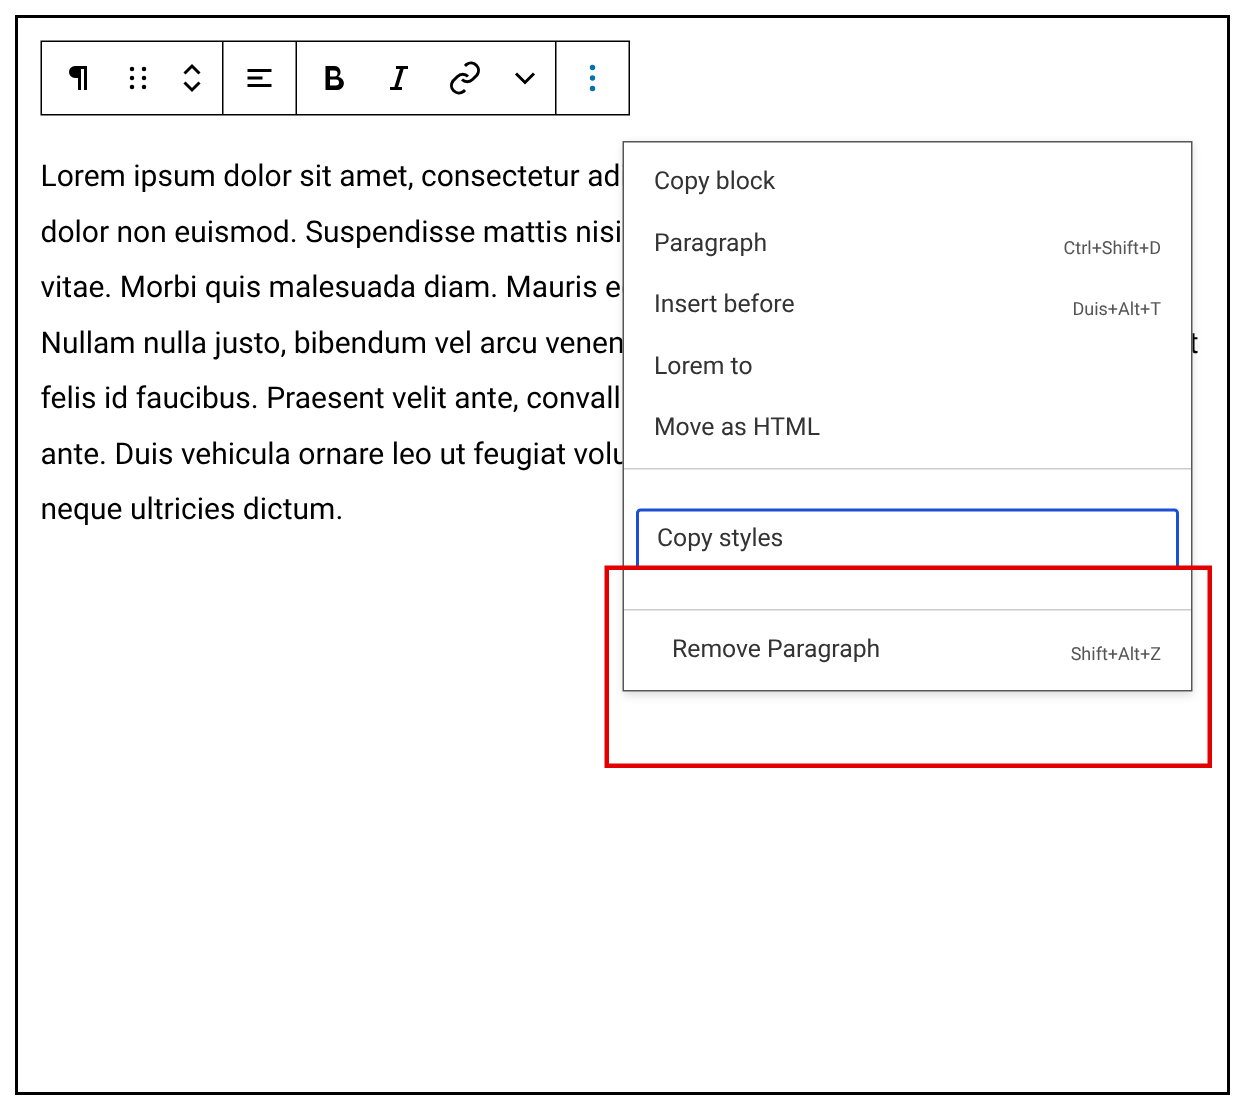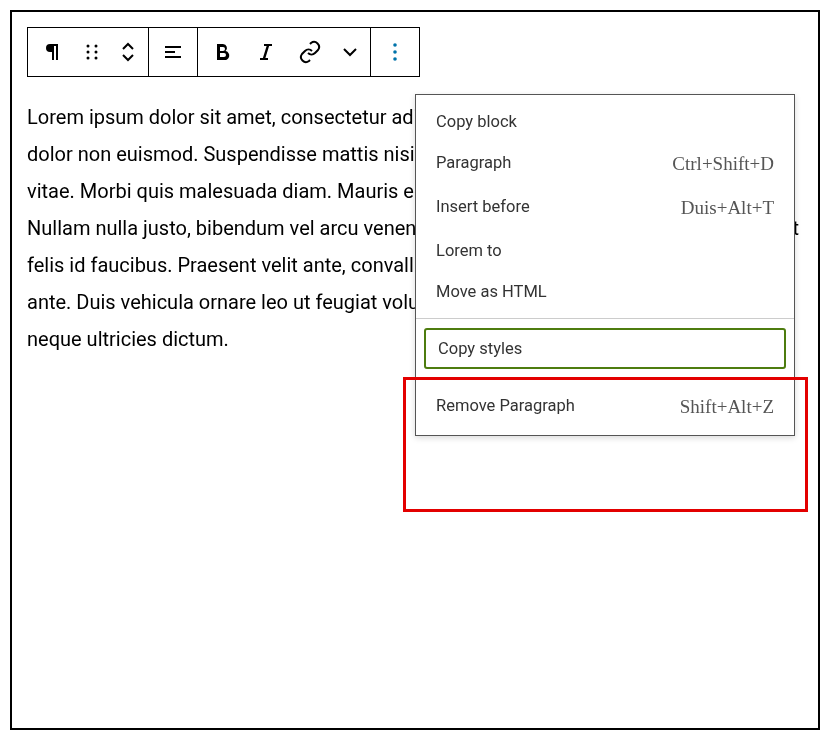--- a/index.html
+++ b/index.html
@@ -71,40 +71,40 @@
   border: 1px solid #555;
   box-shadow: 0 2px 6px rgba(0,0,0,0.15);
   z-index: 100;
 }
 .menu-section {
   padding: 6px 0;
   border-bottom: 1px solid #ccc;
 }
 .menu-section:last-child {
   border-bottom: none;
+  margin-left: 12px;
 }
 .menu-item {
   display: flex;
-  align-items: flex-start;
+  align-items: flex-end;
   justify-content: space-between;
   padding: 11px 20px;
   font-size: 16.5px;
   color: #333;
   cursor: pointer;
 }
 .menu-item.highlighted {
-  border: 2px solid #4d7c0f;
+  border: 2px solid #1d4ed8;
   border-radius: 3px;
-  margin: 3px 8px;
+  margin: 20px 8px;
   padding: 9px 12px;
 }
 .menu-shortcut {
   color: #555;
-  font-size: 19px;
-  font-family: Liberation Serif, serif;
+  font-size: 12px;
 }
 .menu-icon {
   width: 22px;
   height: 22px;
 }
 .highlight-box {
   position: absolute;
   border: 3px solid #e30000;
   top: 365px;
   left: 391px;

